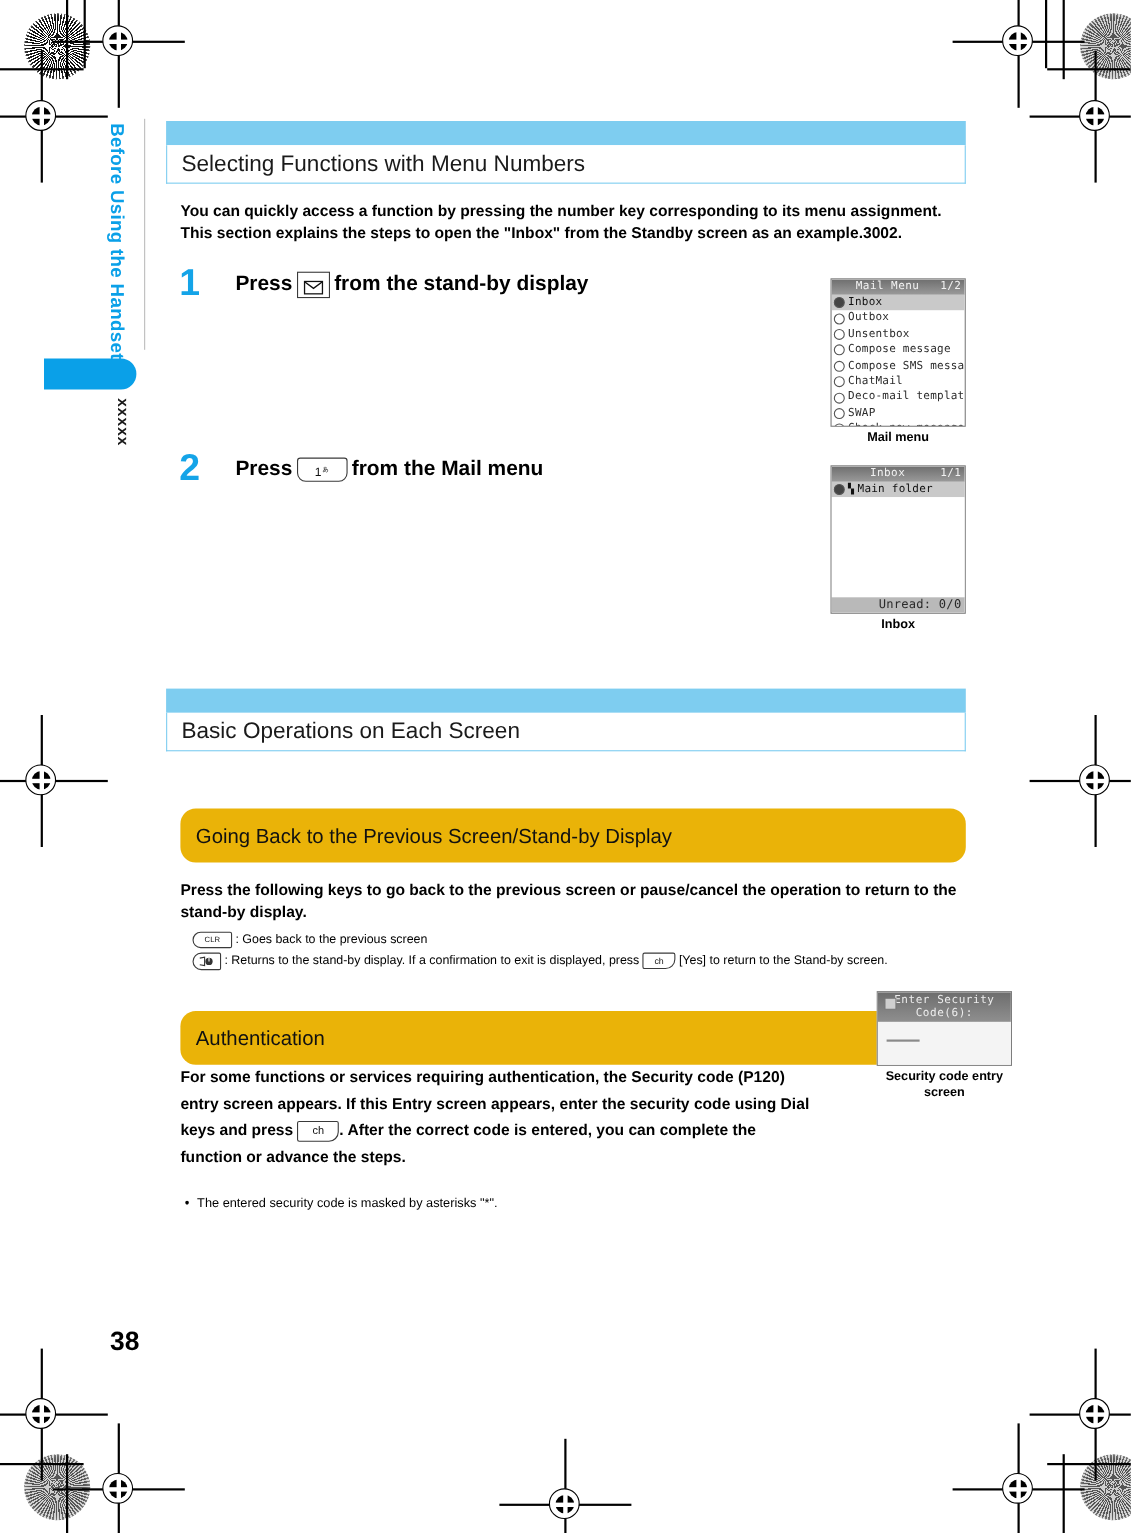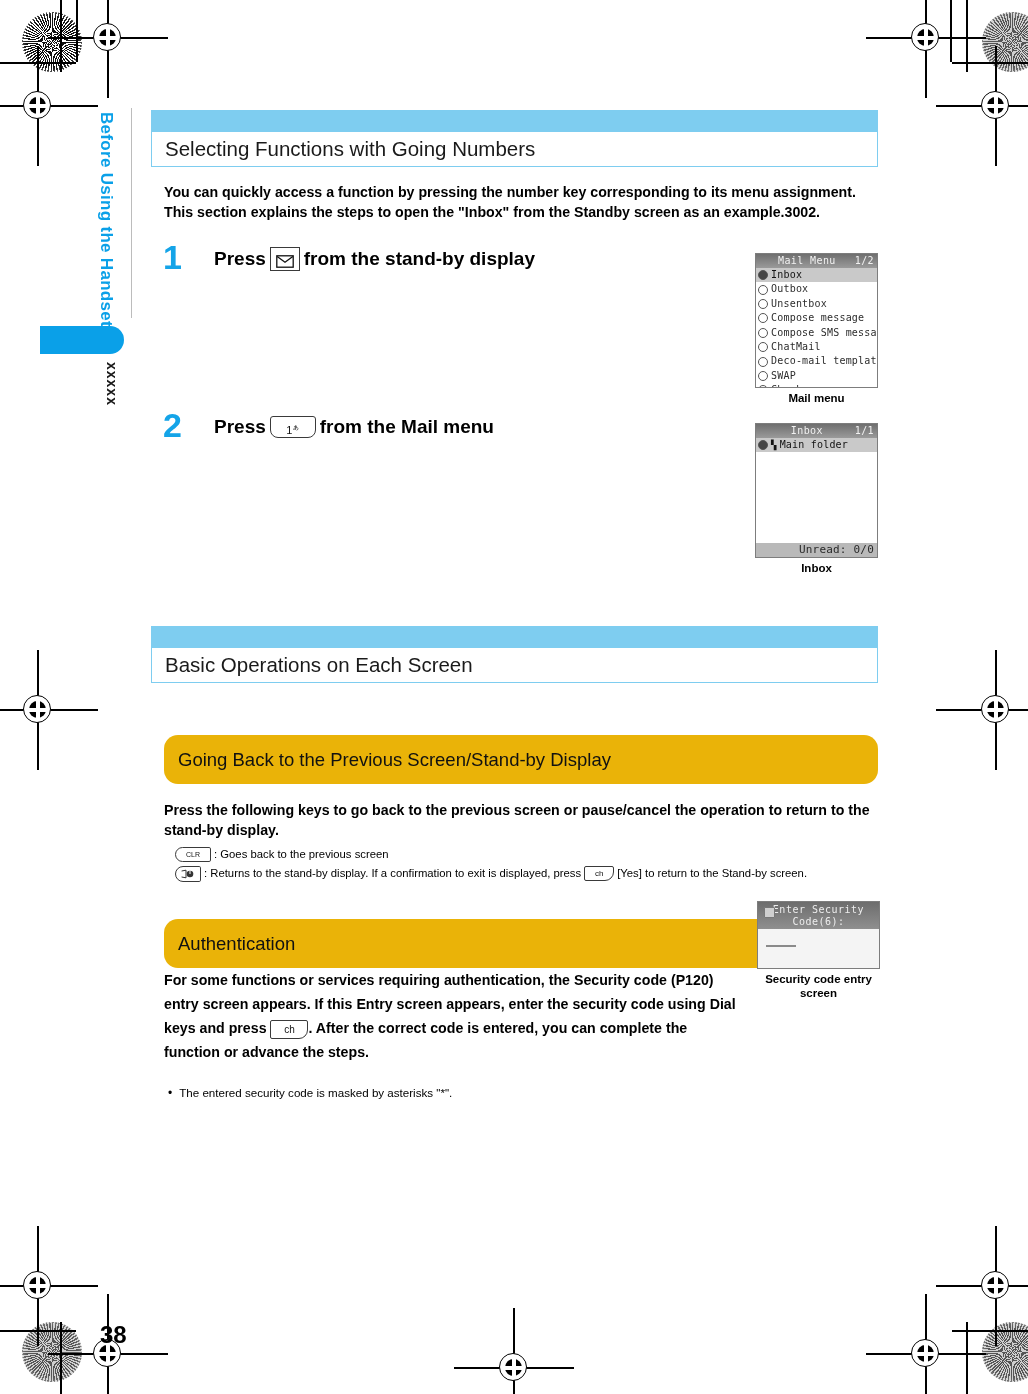--- a/index.html
+++ b/index.html
@@ -213,21 +213,21 @@
     font-size: 14.2px; font-weight: bold; color: #000;
     line-height: 24px; margin: 0 0 0 13px; width: 580px;
   }
   .bullet-line {
     font-size: 11.6px; color: #000; margin-left: 17px;
     display: flex; gap: 7px; align-items: baseline;
   }
   .bullet-dot { font-size: 12px; line-height: 14px; }
 
   .page-num {
-    position: absolute; left: 100px; top: 1321px;
+    position: absolute; left: 100px; top: 1206px;
     font-size: 24px; font-weight: bold; color: #000;
   }
 </style>
 </head>
 <body>
 
 <div class="reg" style="left:22px;top:12px;">
   <div class="reg-star"></div>
 </div>
 <div class="corner-rule" style="left:60px;top:0;width:1.6px;height:72px;"></div>
@@ -348,21 +348,21 @@
 <div class="chapter-tab"></div>
 <div class="chapter-code">xxxxx</div>
 
 <div class="page-num">38</div>
 
 <div class="content">
 
   <div class="h1-block">
     <div class="h1-cap"></div>
     <div class="h1-box">
-      <span class="t">Selecting Functions with Going Numbers</span>
+      <span class="t">Selecting Functions with Menu Numbers</span>
     </div>
   </div>
 
   <p class="body-bold" style="width:712px;">You can quickly access a function by pressing the number key corresponding to its menu assignment. This section explains the steps to open the "Inbox" from the Standby screen as an example.3002.</p>
 
   <div class="step" style="margin-top:22px;height:168px;">
     <div class="step-num">1</div>
     <div class="step-txt">
       <span>Press</span>
       <span class="key key-mail">
@@ -489,21 +489,21 @@
       <span class="sc-bullet on"></span>
       <span style="font-size:9px;">▚</span>
       <span>Main folder</span>
     </div>
     <div class="sc-blank" style="flex:1;"></div>
     <div class="sc-foot">Unread: 0/0</div>
   </div>
   <div class="shot-cap">Inbox</div>
 </div>
 
-<div class="shot" style="left:757px;top:901px;width:123px;">
+<div class="shot" style="left:797px;top:901px;width:123px;">
   <div class="shot-frame" style="width:121px;height:66px;">
     <div class="sec-title">
       <span class="sec-lock"></span>
       <div>Enter Security</div>
       <div>Code(6):</div>
     </div>
     <div class="sec-body">
       <div class="sec-underline"></div>
     </div>
   </div>

